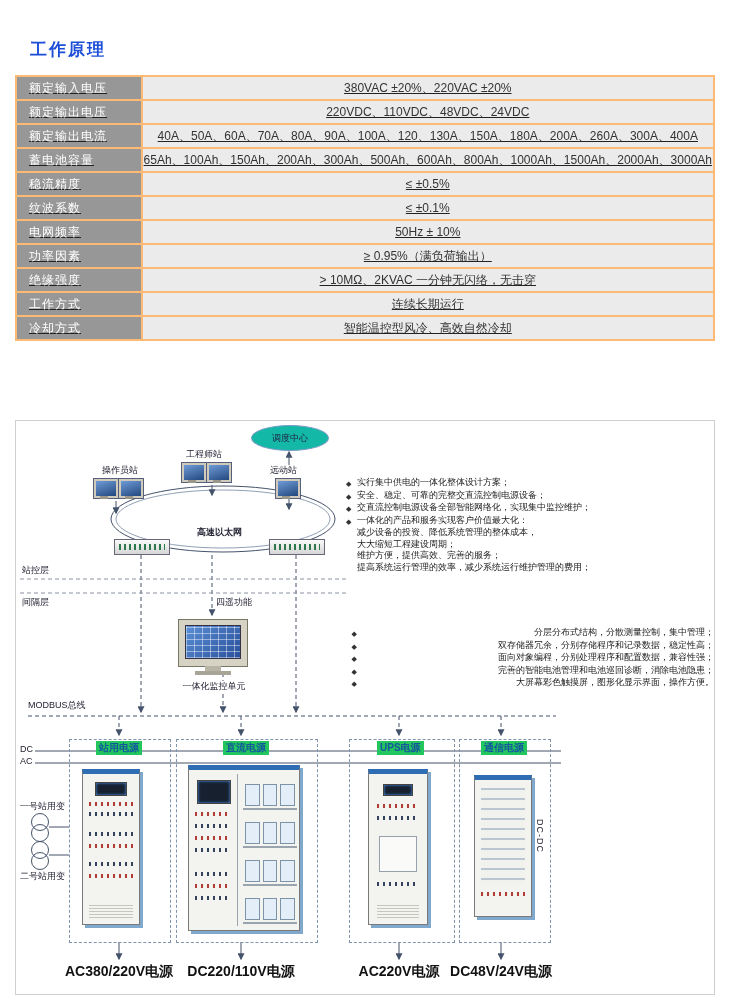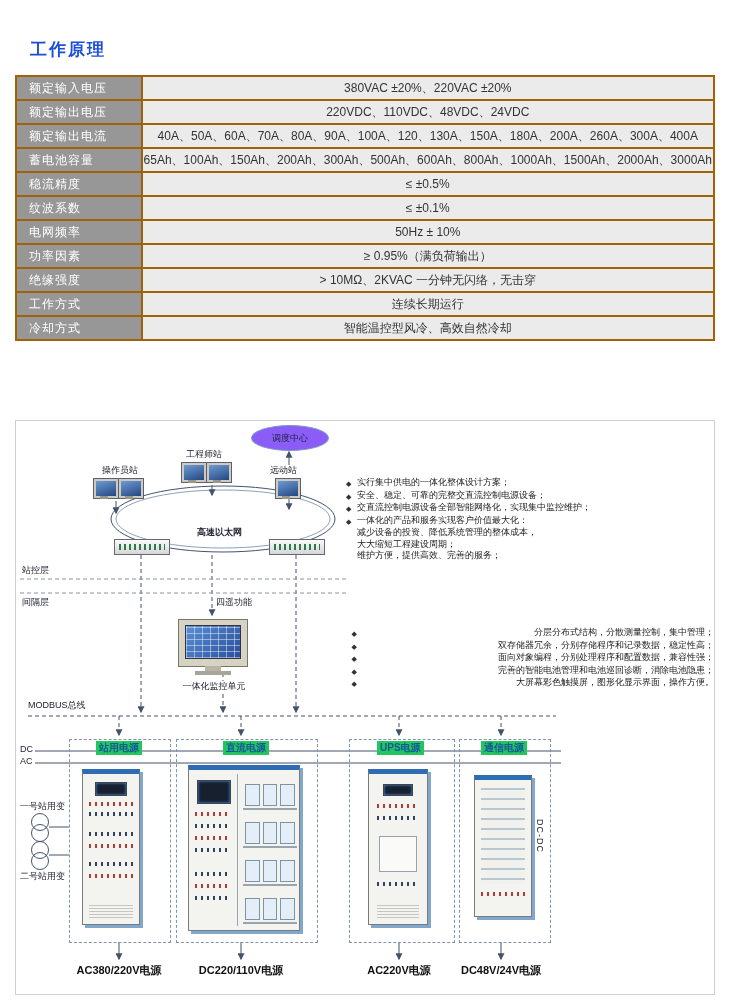--- a/index.html
+++ b/index.html
@@ -8,41 +8,41 @@
     font-family:"Liberation Sans","DejaVu Sans",sans-serif;color:#222;
     -webkit-font-smoothing:antialiased;
   }
   .title{
     position:absolute;left:18px;top:26px;margin:12px;
     font-size:17px;font-weight:bold;color:#1d4ed8;letter-spacing:2px;
   }
   
   table.spec{
     position:absolute;left:15px;top:75px;width:700px;
-    border-collapse:separate;border-spacing:2px;background:#a16207;
+    border-collapse:separate;border-spacing:2px;background:#fdba74;text-decoration:underline;
   }
   table.spec td{height:20px;font-size:12px;vertical-align:middle;}
   td.lab{
     width:112px;background:#979797;color:#fff;padding-left:12px;text-align:left;
     letter-spacing:1px;
   }
   td.val{background:#ebebeb;color:#333;text-align:center;white-space:nowrap;}
   
   .diagram{
     position:absolute;left:15px;top:420px;width:698px;height:573px;
     border:1px solid #cfcfcf;background:#fff;overflow:hidden;
   }
   .diagram svg.wires{position:absolute;left:0;top:0;z-index:1;}
   .lbl{
     position:absolute;font-size:9px;color:#223;line-height:11px;z-index:2;
     background:#fff;padding:0 2px;white-space:nowrap;
   }
   .cloud{
     position:absolute;left:235px;top:4px;width:76px;height:24px;z-index:2;
-    border:1px solid #7a9cc6;border-radius:50%;background:#8b5cf6;
+    border:1px solid #7a9cc6;border-radius:50%;background:#14b8a6;
     font-size:9px;color:#224;display:flex;align-items:center;justify-content:center;text-align:center;
   }
   .eth{
     position:absolute;left:176px;top:104px;z-index:2;background:#fff;
     font-size:9px;font-weight:bold;color:#223;padding:1px 5px;white-space:nowrap;
   }
   .pc{
     position:absolute;width:20px;height:15px;z-index:2;
     background:linear-gradient(160deg,#6f9bd6,#23477e);
     border:2px solid #cfcabb;outline:1px solid #55607a;
@@ -78,21 +78,21 @@
   .features{position:absolute;left:330px;width:368px;z-index:2;font-size:9px;line-height:11.5px;color:#222;}
   .fl{display:flex;}
   .fl .mk{flex:0 0 11px;font-size:7px;color:#333;padding-top:1px;}
   .fl .tx{flex:1;}
   .dbox{position:absolute;border:1px dashed #7e95ad;z-index:1;}
   .cab-title{
     position:absolute;top:320px;z-index:3;font-size:10px;font-weight:bold;
     color:#15569e;background:#22c55e;padding:0 3px;white-space:nowrap;
   }
   .cab-cap{
-    position:absolute;top:542px;z-index:2;font-size:11px;font-weight:bold;
+    position:absolute;top:542px;z-index:2;font-size:14px;font-weight:bold;
     color:#111;text-align:center;white-space:nowrap;
   }
   .cab{
     position:absolute;z-index:2;background:#f3f3ef;border:1px solid #7a7a7a;
     border-top:5px solid #2e6db4;box-shadow:3px 3px 0 #7fa8cc;
   }
   .cab>div{position:absolute;}
   .d-screen{background:#16202e;border:1px solid #444;box-shadow:inset 0 0 3px #4c9cff;}
   .d-dots{height:4px;}
   .d-dots.r{background:repeating-linear-gradient(90deg,#b23b35 0 2px,transparent 2px 6px);}
@@ -249,20 +249,24 @@
           <span class="tx">减少设备的投资、降低系统管理的整体成本，</span>
         </div>
       <div class="fl">
           <span class="mk"></span>
           <span class="tx">大大缩短工程建设周期；</span>
         </div>
       <div class="fl">
           <span class="mk"></span>
           <span class="tx">维护方便，提供高效、完善的服务；</span>
         </div>
+      <div class="fl">
+          <span class="mk"></span>
+          <span class="tx">提高系统运行管理的效率，减少系统运行维护管理的费用；</span>
+        </div>
     </div>
 
     <div class="features" style="top:206px;text-align:right;">
       <div class="fl">
           <span class="mk">◆</span>
           <span class="tx">分层分布式结构，分散测量控制，集中管理；</span>
         </div>
       <div class="fl">
           <span class="mk">◆</span>
           <span class="tx">双存储器冗余，分别存储程序和记录数据，稳定性高；</span>

